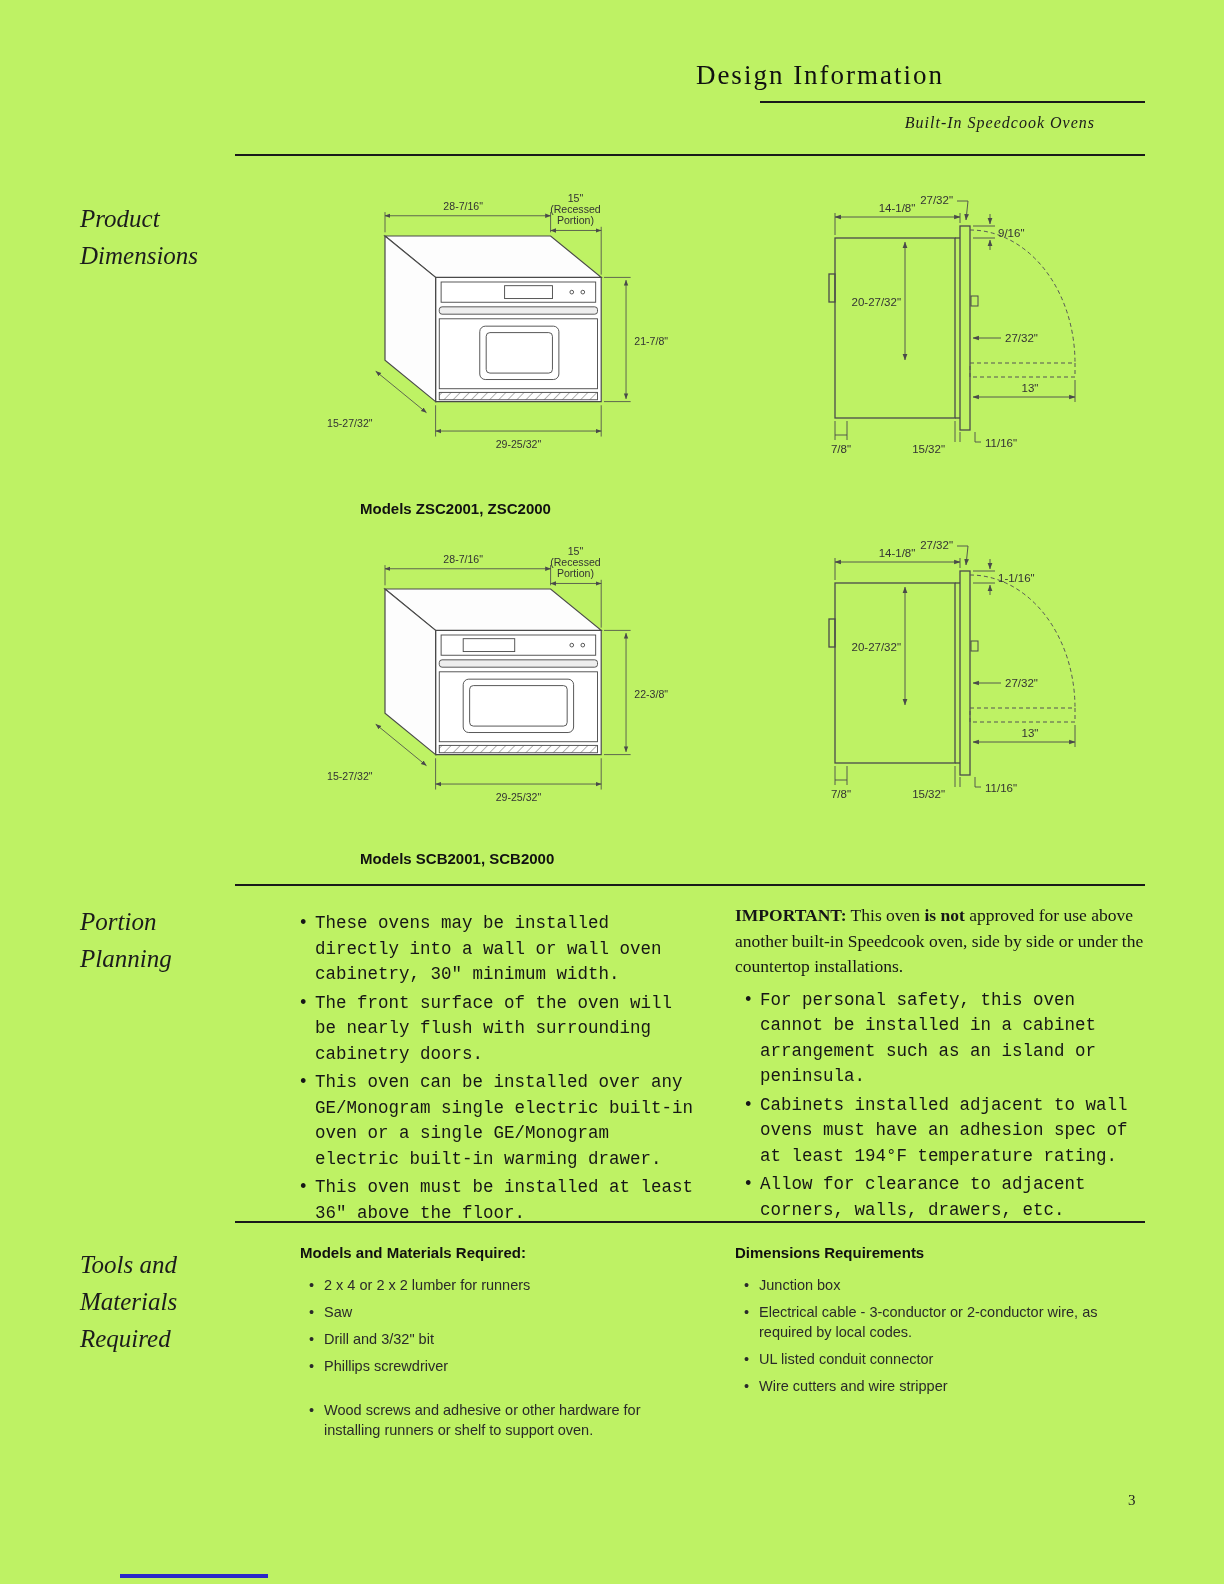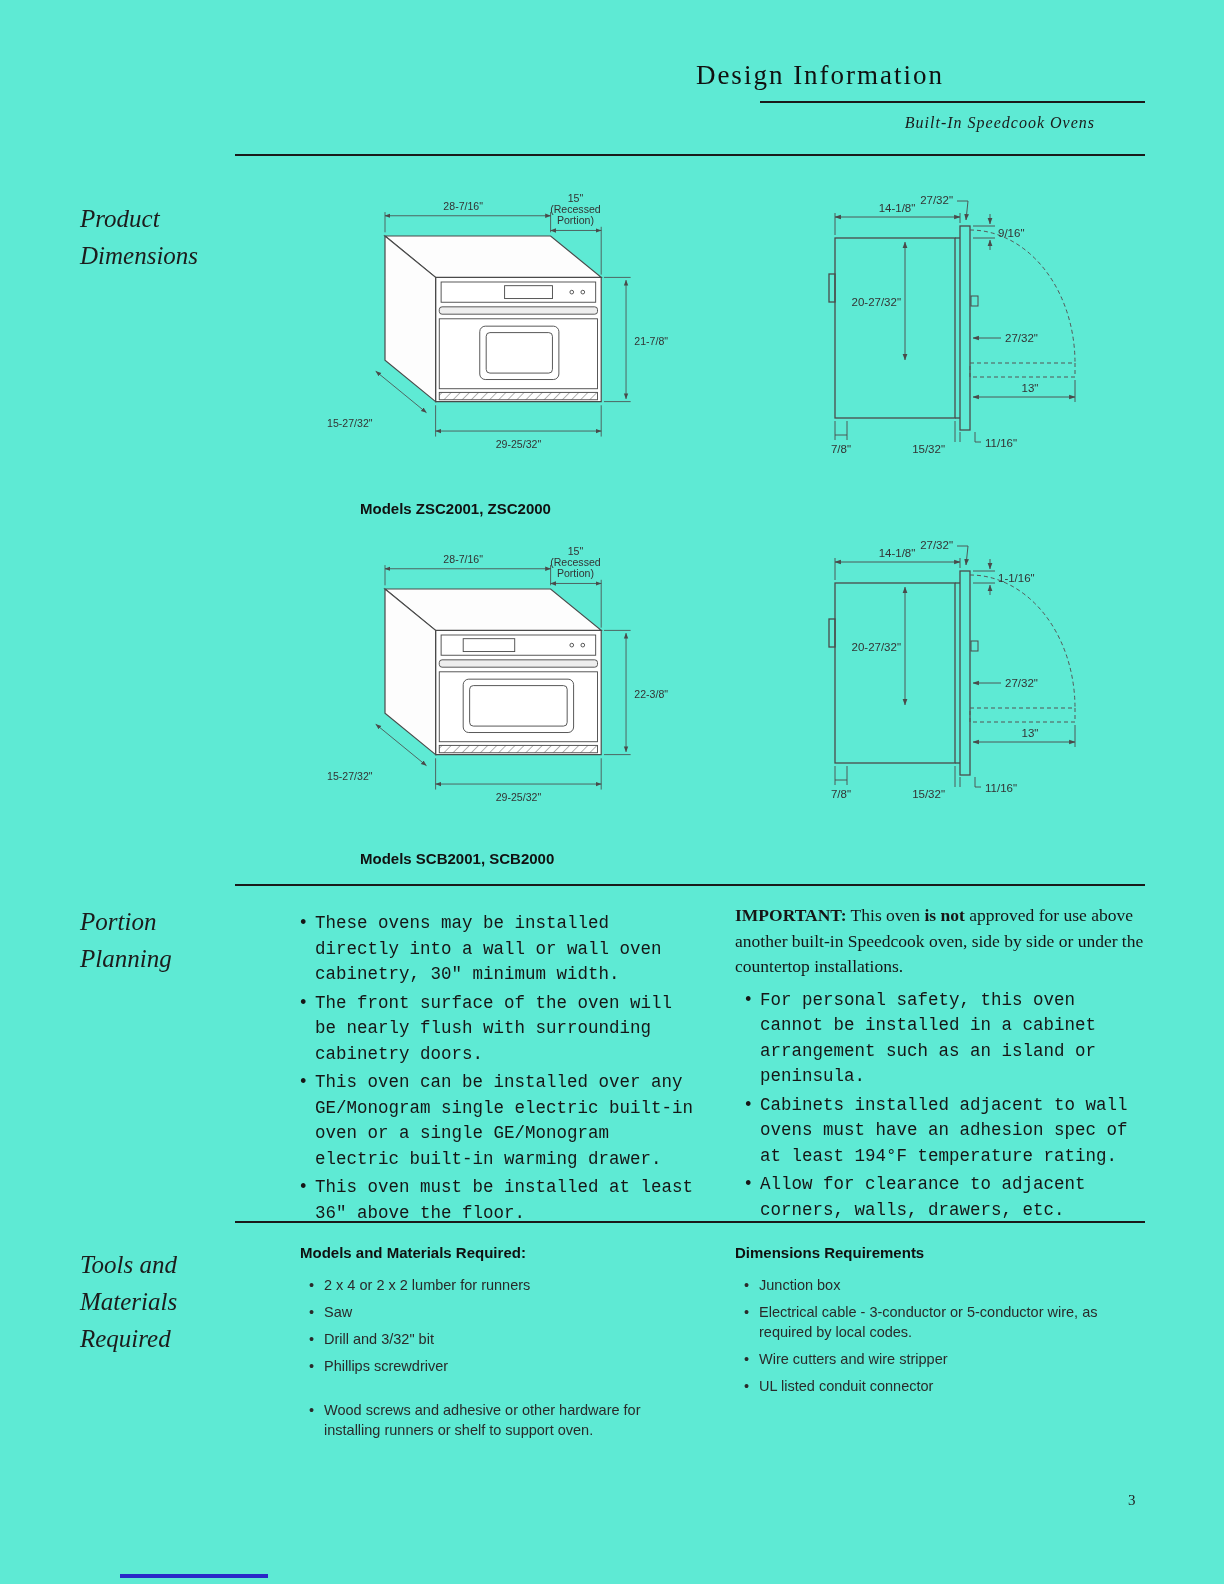--- a/index.html
+++ b/index.html
@@ -1,17 +1,17 @@
 <!DOCTYPE html>
 <html><head>
 <meta charset="utf-8">
 <style>
   html,body { margin:0; padding:0; background:#ffffff; }
   .page {
-    position:relative; width:1224px; height:1584px; background:#5eead4;
+    position:relative; width:1224px; height:1584px; background:#bef264;
     font-family:"Liberation Serif", serif; color:#161616; overflow:hidden;
   }
   
   .header-title {
     position:absolute; top:60px; left:620px; width:400px; text-align:center;
     font-size:27px; letter-spacing:2px; color:#101010;
   }
   .header-rule1 { position:absolute; top:101px; left:760px; width:385px; height:2px; background:#1a1a1a; }
   .header-subtitle {
     position:absolute; top:114px; left:745px; width:350px; text-align:right;
@@ -315,22 +315,22 @@
       <li class="tools-item">Drill and 3/32" bit</li>
       <li class="tools-item">Phillips screwdriver</li>
       <li class="tools-item tools-note">Wood screws and adhesive or other hardware for installing runners or shelf to support oven.</li>
     </ul>
   </div>
 
   <div class="tools-col tools-right">
     <p class="tools-header">Dimensions Requirements</p>
     <ul class="tools-list">
       <li class="tools-item">Junction box</li>
-      <li class="tools-item">Electrical cable - 3-conductor or 5-conductor wire, as required by local codes.</li>
+      <li class="tools-item">Electrical cable - 3-conductor or 2-conductor wire, as required by local codes.</li>
+      <li class="tools-item">UL listed conduit connector</li>
       <li class="tools-item">Wire cutters and wire stripper</li>
-      <li class="tools-item">UL listed conduit connector</li>
     </ul>
   </div>
 
   <div class="page-number">3</div>
   <div class="footer-blue-line"></div>
 
 </div>
 
 </body></html>

